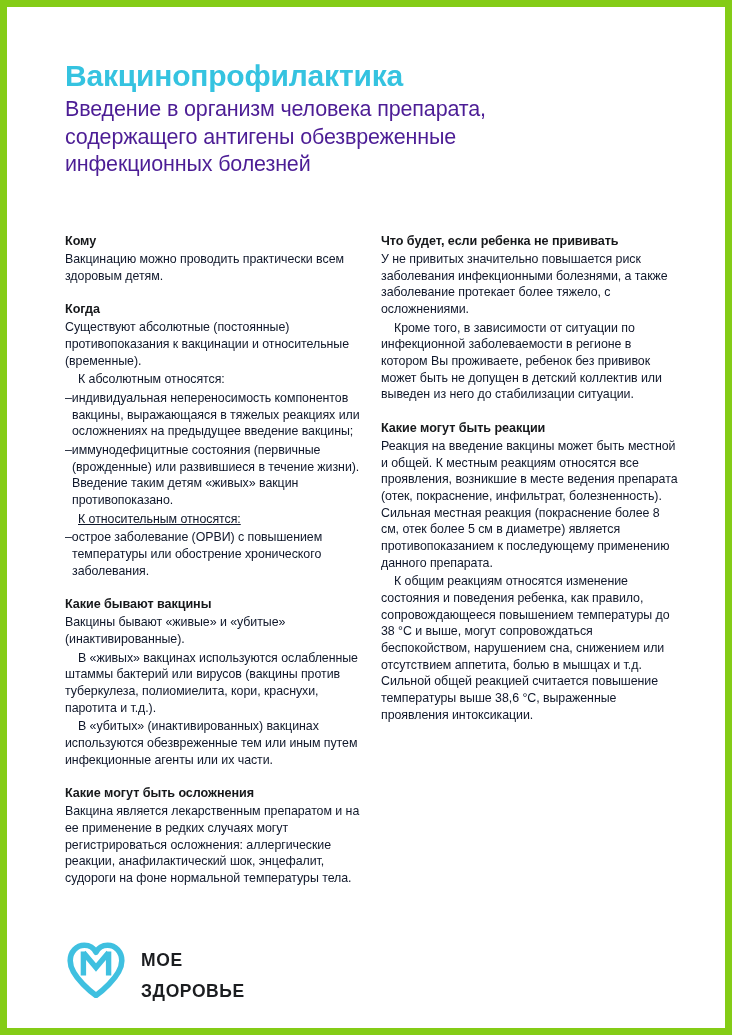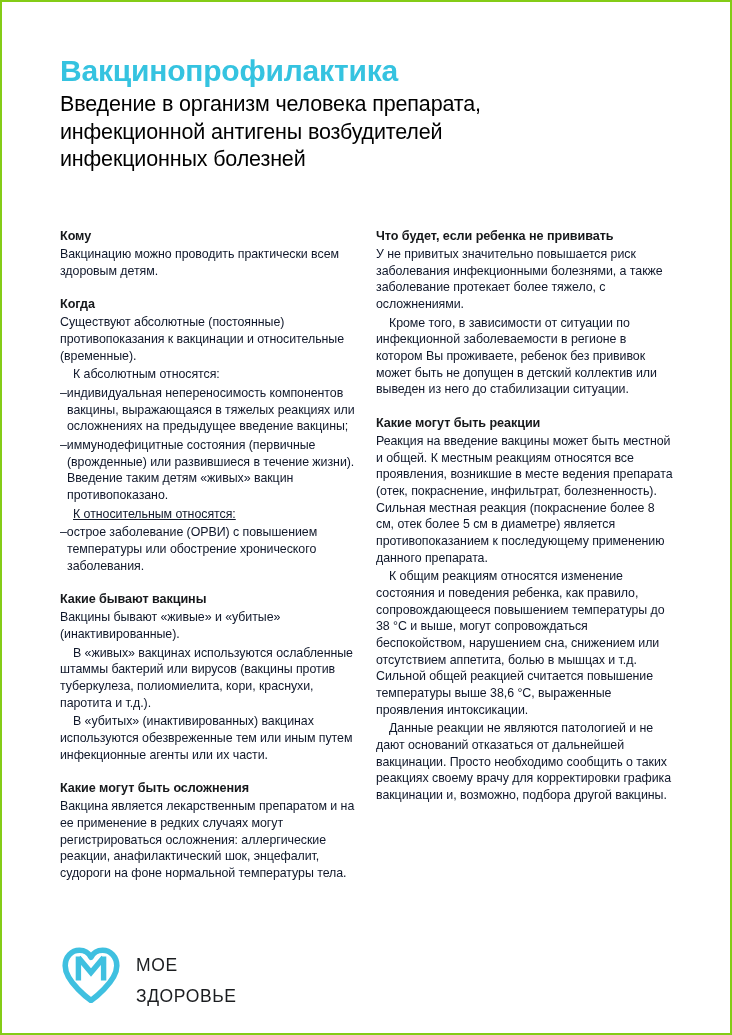--- a/index.html
+++ b/index.html
@@ -9,21 +9,21 @@
   }
   body {
     font-family: "Liberation Sans", sans-serif;
     -webkit-font-smoothing: antialiased;
   }
   .page {
     position: relative;
     width: 732px;
     height: 1035px;
     background: #ffffff;
-    border: 2px solid #84cc16;
+    border: 7px solid #84cc16;
     box-sizing: border-box;
     overflow: hidden;
   }
 
   
   .header {
     position: absolute;
     left: 58px;
     top: 52px;
     width: 600px;
@@ -32,21 +32,21 @@
     font-size: 30px;
     font-weight: bold;
     color: #35c3e0;
     letter-spacing: -0.2px;
     line-height: 1.1;
     margin: 0 0 4px 0;
   }
   .doc-subtitle {
     font-size: 21.5px;
     font-weight: normal;
-    color: #000000;
+    color: #4c1d95;
     line-height: 1.28;
     margin: 0;
     letter-spacing: -0.15px;
   }
   .doc-subtitle .sub-line {
     display: block;
   }
 
   
   .columns {
@@ -112,37 +112,37 @@
     display: block;
   }
   .logo-text {
     display: flex;
     flex-direction: column;
     justify-content: center;
     line-height: 1.12;
   }
   .logo-line {
     font-size: 17.5px;
-    font-weight: normal;
+    font-weight: bold;
     color: #1b1d20;
     letter-spacing: 0.6px;
     text-transform: uppercase;
     margin-top: 12px;
   }
 </style>
 </head>
 <body>
 
 <div class="page">
 
   <div class="header">
     <h1 class="doc-title">Вакцинопрофилактика</h1>
     <div class="doc-subtitle">
       <span class="sub-line">Введение в организм человека препарата,</span>
-      <span class="sub-line">инфекционной антигены возбудителей</span>
+      <span class="sub-line">содержащего антигены обезвреженные</span>
       <span class="sub-line">инфекционных болезней</span>
     </div>
   </div>
 
   <div class="columns">
 
     <div class="col">
 
       <div class="section">
         <h2 class="sec-heading">Кому</h2>
@@ -178,21 +178,20 @@
       <div class="section">
         <h2 class="sec-heading">Что будет, если ребенка не прививать</h2>
         <p class="para">У не привитых значительно повышается риск заболевания инфекционными болезнями, а также заболевание протекает более тяжело, с осложнениями.</p>
         <p class="para indent">Кроме того, в зависимости от ситуации по инфекционной заболеваемости в регионе в котором Вы проживаете, ребенок без прививок может быть не допущен в детский коллектив или выведен из него до стабилизации ситуации.</p>
       </div>
 
       <div class="section">
         <h2 class="sec-heading">Какие могут быть реакции</h2>
         <p class="para">Реакция на введение вакцины может быть местной и общей. К местным реакциям относятся все проявления, возникшие в месте ведения препарата (отек, покраснение, инфильтрат, болезненность). Сильная местная реакция (покраснение более 8 см, отек более 5 см в диаметре) является противопоказанием к последующему применению данного препарата.</p>
         <p class="para indent">К общим реакциям относятся изменение состояния и поведения ребенка, как правило, сопровождающееся повышением температуры до 38 °С и выше, могут сопровождаться беспокойством, нарушением сна, снижением или отсутствием аппетита, болью в мышцах и т.д. Сильной общей реакцией считается повышение температуры выше 38,6 °С, выраженные проявления интоксикации.</p>
-        <p class="para indent">Данные реакции не являются патологией и не дают оснований отказаться от дальнейшей вакцинации. Просто необходимо сообщить о таких реакциях своему врачу для корректировки графика вакцинации и, возможно, подбора другой вакцины.</p>
       </div>
 
     </div>
 
   </div>
 
   <div class="footer">
     <svg class="logo-mark" viewBox="0 0 62 56" aria-hidden="true">
       <path d="M31 53.5 C31 53.5 5.2 35.2 5.2 18.8 C5.2 9.6 11.6 3.2 19.4 3.2 C24.6 3.2 28.8 6.0 31 10.2 C33.2 6.0 37.4 3.2 42.6 3.2 C50.4 3.2 56.8 9.6 56.8 18.8 C56.8 35.2 31 53.5 31 53.5 Z" fill="none" stroke="#3fc0e0" stroke-width="5.6" stroke-linejoin="round"></path>
       <path d="M18.4 9.5 L18.4 33.5 M43.6 9.5 L43.6 33.5 M18.4 10.5 L31 25.5 L43.6 10.5" fill="none" stroke="#3fc0e0" stroke-width="5.4" stroke-linecap="butt" stroke-linejoin="miter"></path>

